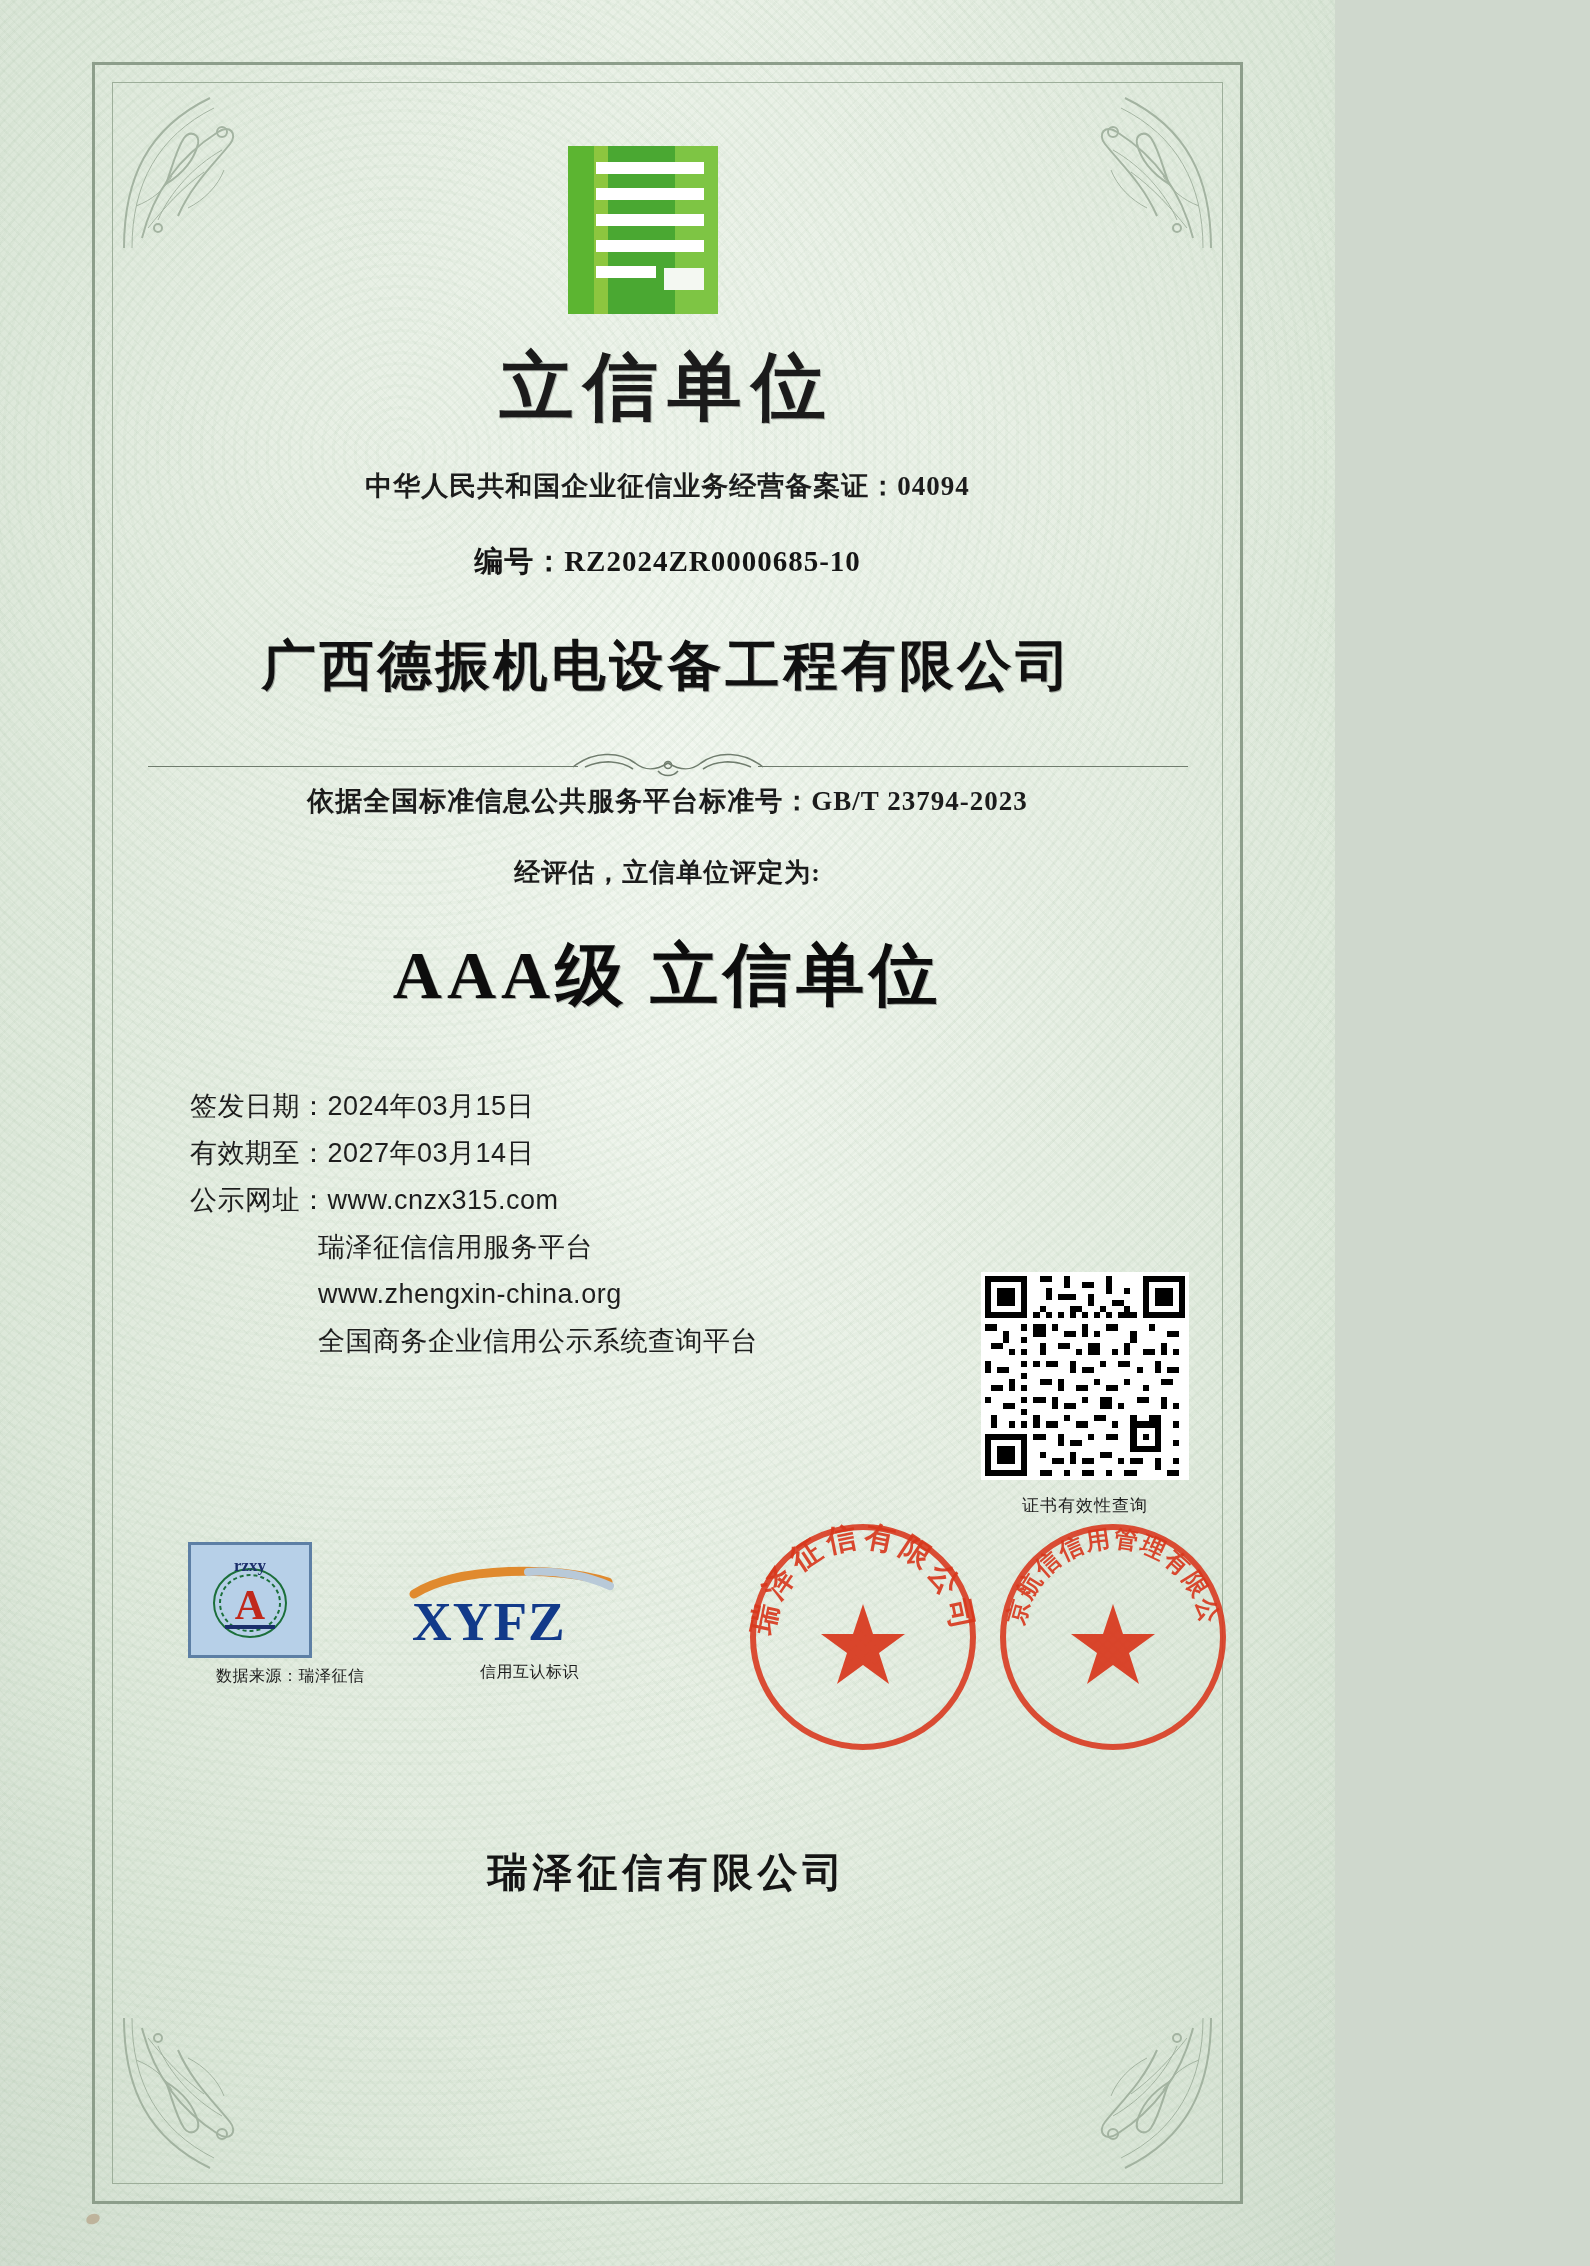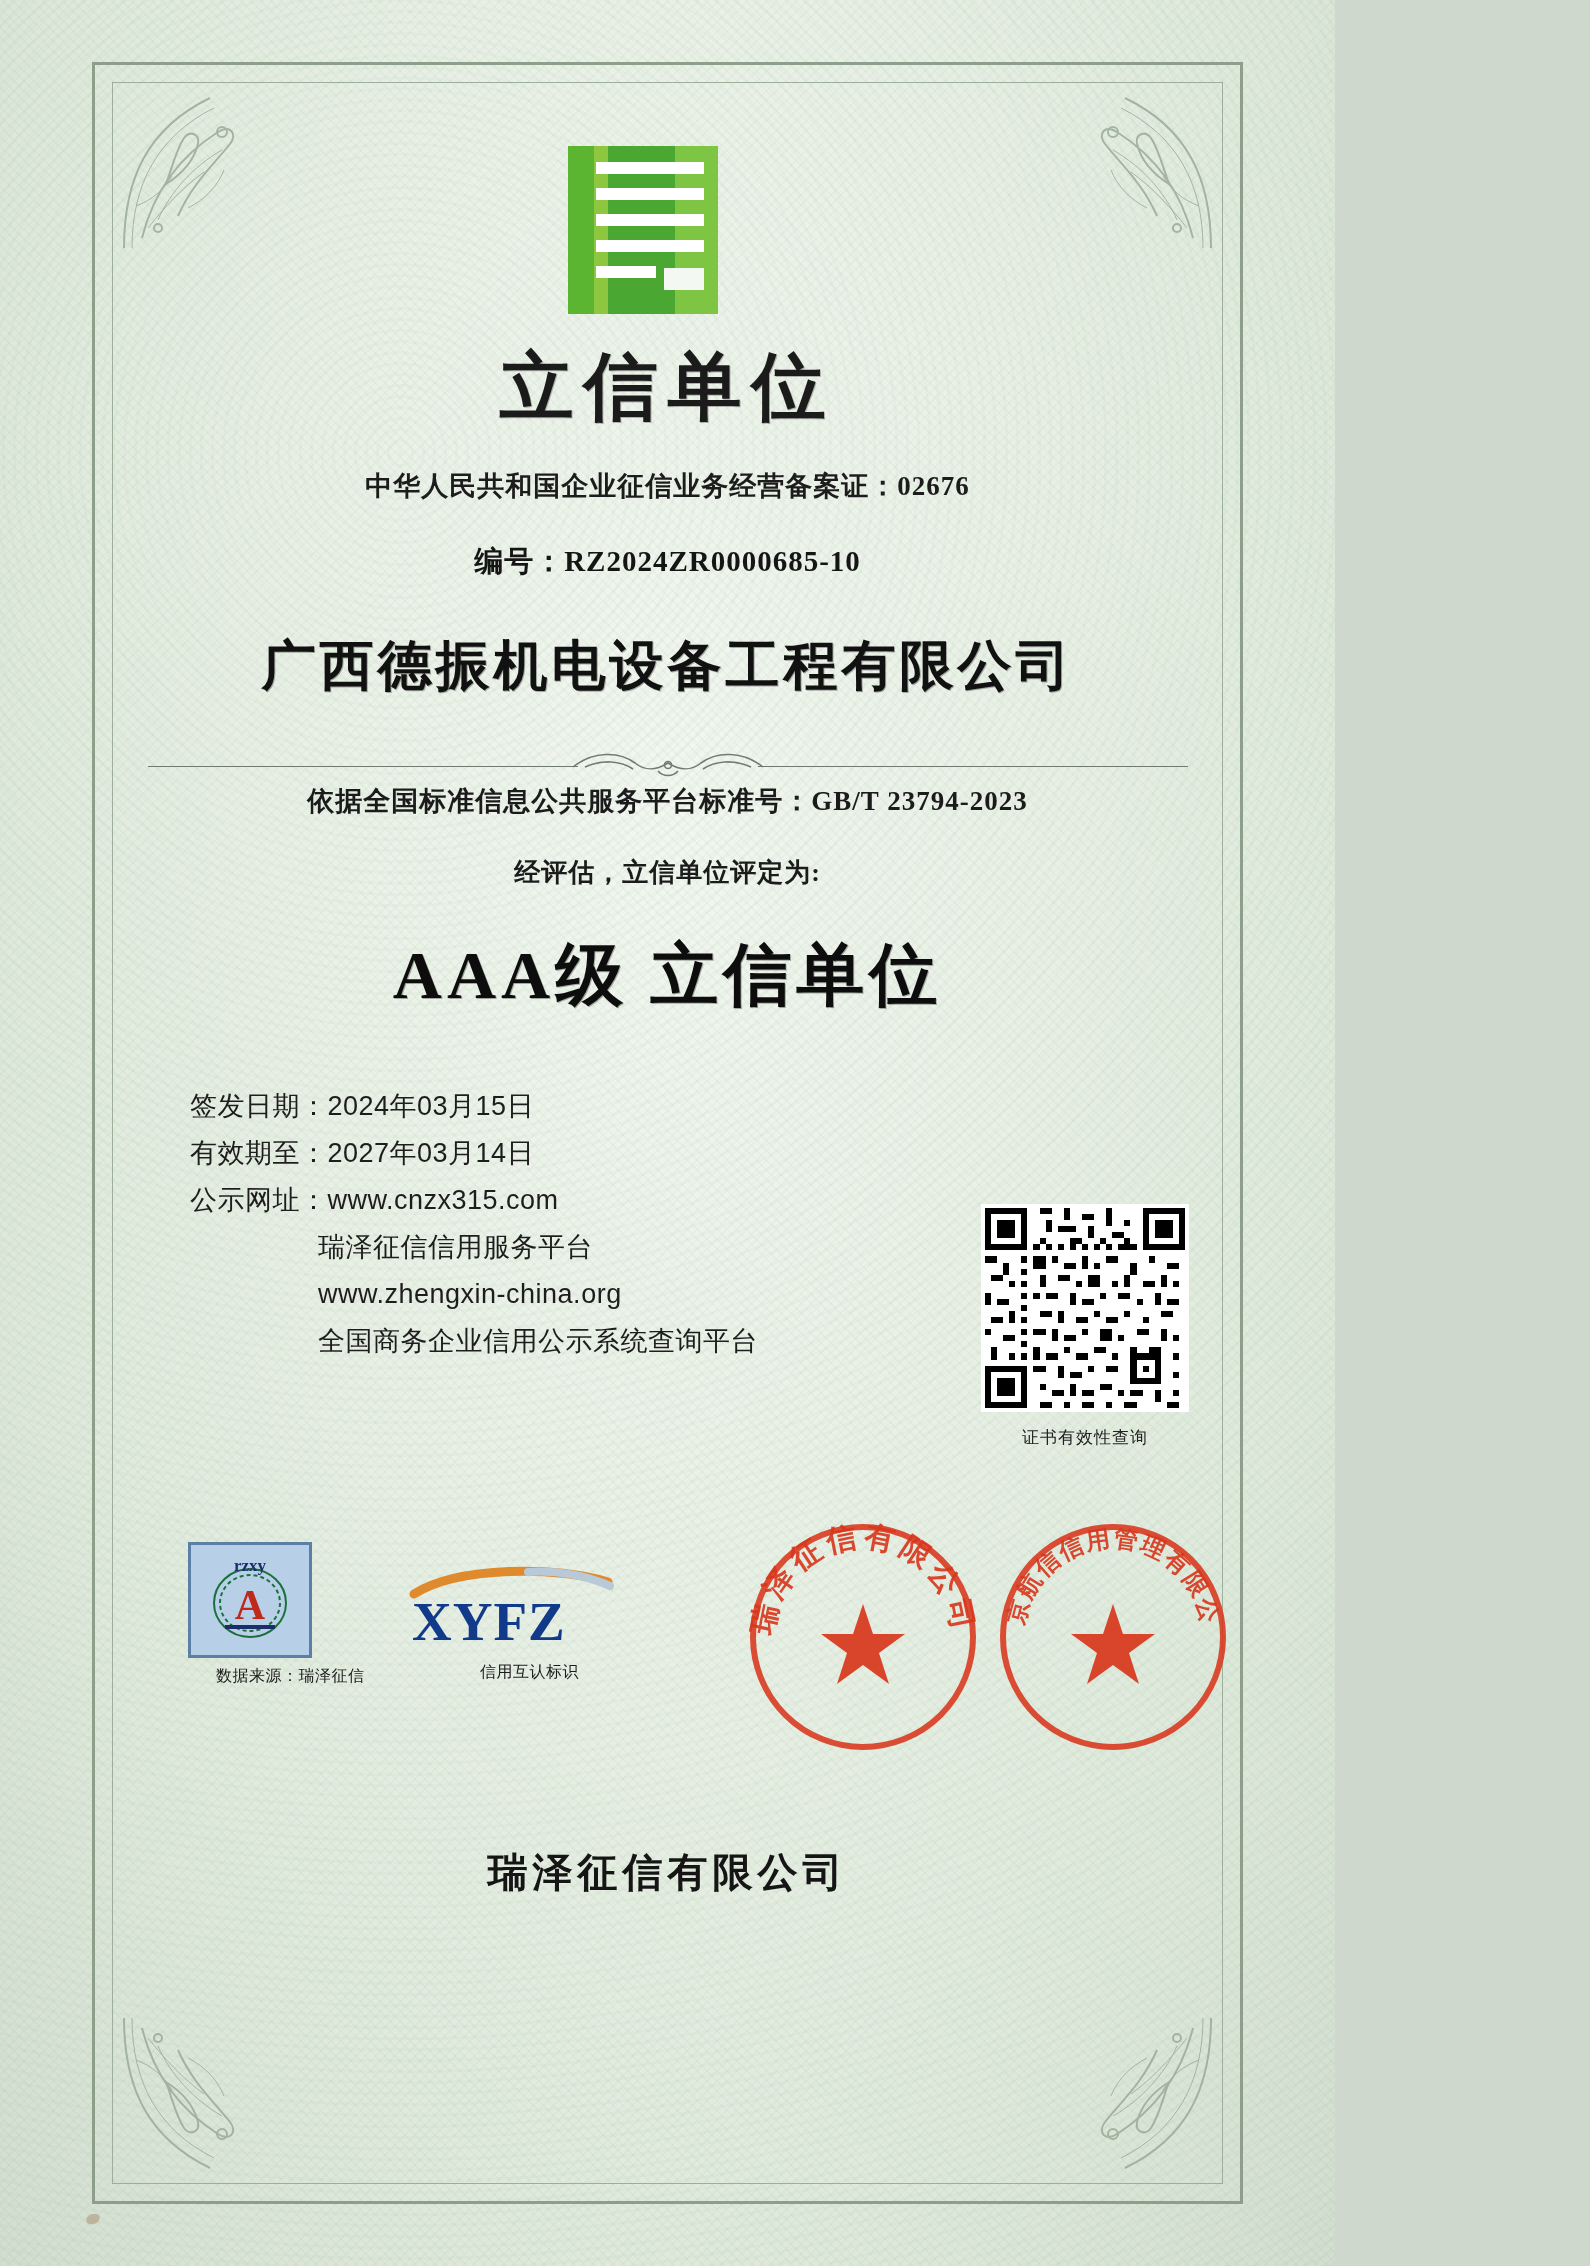--- a/index.html
+++ b/index.html
@@ -176,21 +176,21 @@
     font-size: 27px;
     line-height: 47px;
     letter-spacing: .5px;
   }
   .info-block .indent { padding-left: 128px; }
 
   
   .qr-area {
     position: absolute;
     right: 10px;
-    top: 1104px;
+    top: 1172px;
     width: 220px;
     text-align: center;
   }
   .qr-code {
     width: 200px;
     height: 200px;
     margin: 0 auto;
     background-color: #fff;
     padding: 4px;
     box-sizing: content-box;
@@ -340,21 +340,21 @@
         <rect x="36" y="48" width="108" height="12" fill="#ffffff"></rect>
         <rect x="36" y="74" width="108" height="12" fill="#ffffff"></rect>
         <rect x="36" y="100" width="108" height="12" fill="#ffffff"></rect>
         <rect x="36" y="126" width="60" height="12" fill="#ffffff"></rect>
         <rect x="8" y="6" width="26" height="168" fill="#5cb531"></rect>
         <rect x="104" y="128" width="40" height="22" fill="#f4f8f2"></rect>
       </svg>
     </div>
 
     <div class="cert-title">立信单位</div>
-    <div class="cert-subtitle">中华人民共和国企业征信业务经营备案证：02676</div>
+    <div class="cert-subtitle">中华人民共和国企业征信业务经营备案证：04094</div>
     <div class="cert-number">编号：RZ2024ZR0000685-10</div>
     <div class="company-name">广西德振机电设备工程有限公司</div>
 
     <div class="divider">
       <div class="line left"></div>
       <div class="line right"></div>
       <svg class="orn" viewBox="0 0 210 34" fill="none" stroke="currentColor" stroke-width="1.6">
         <path d="M10 18 C30 2 56 2 72 14 C82 22 92 22 105 14 C118 22 128 22 138 14 C154 2 180 2 200 18"></path>
         <path d="M22 18 C40 10 58 12 70 20"></path>
         <path d="M188 18 C170 10 152 12 140 20"></path>

